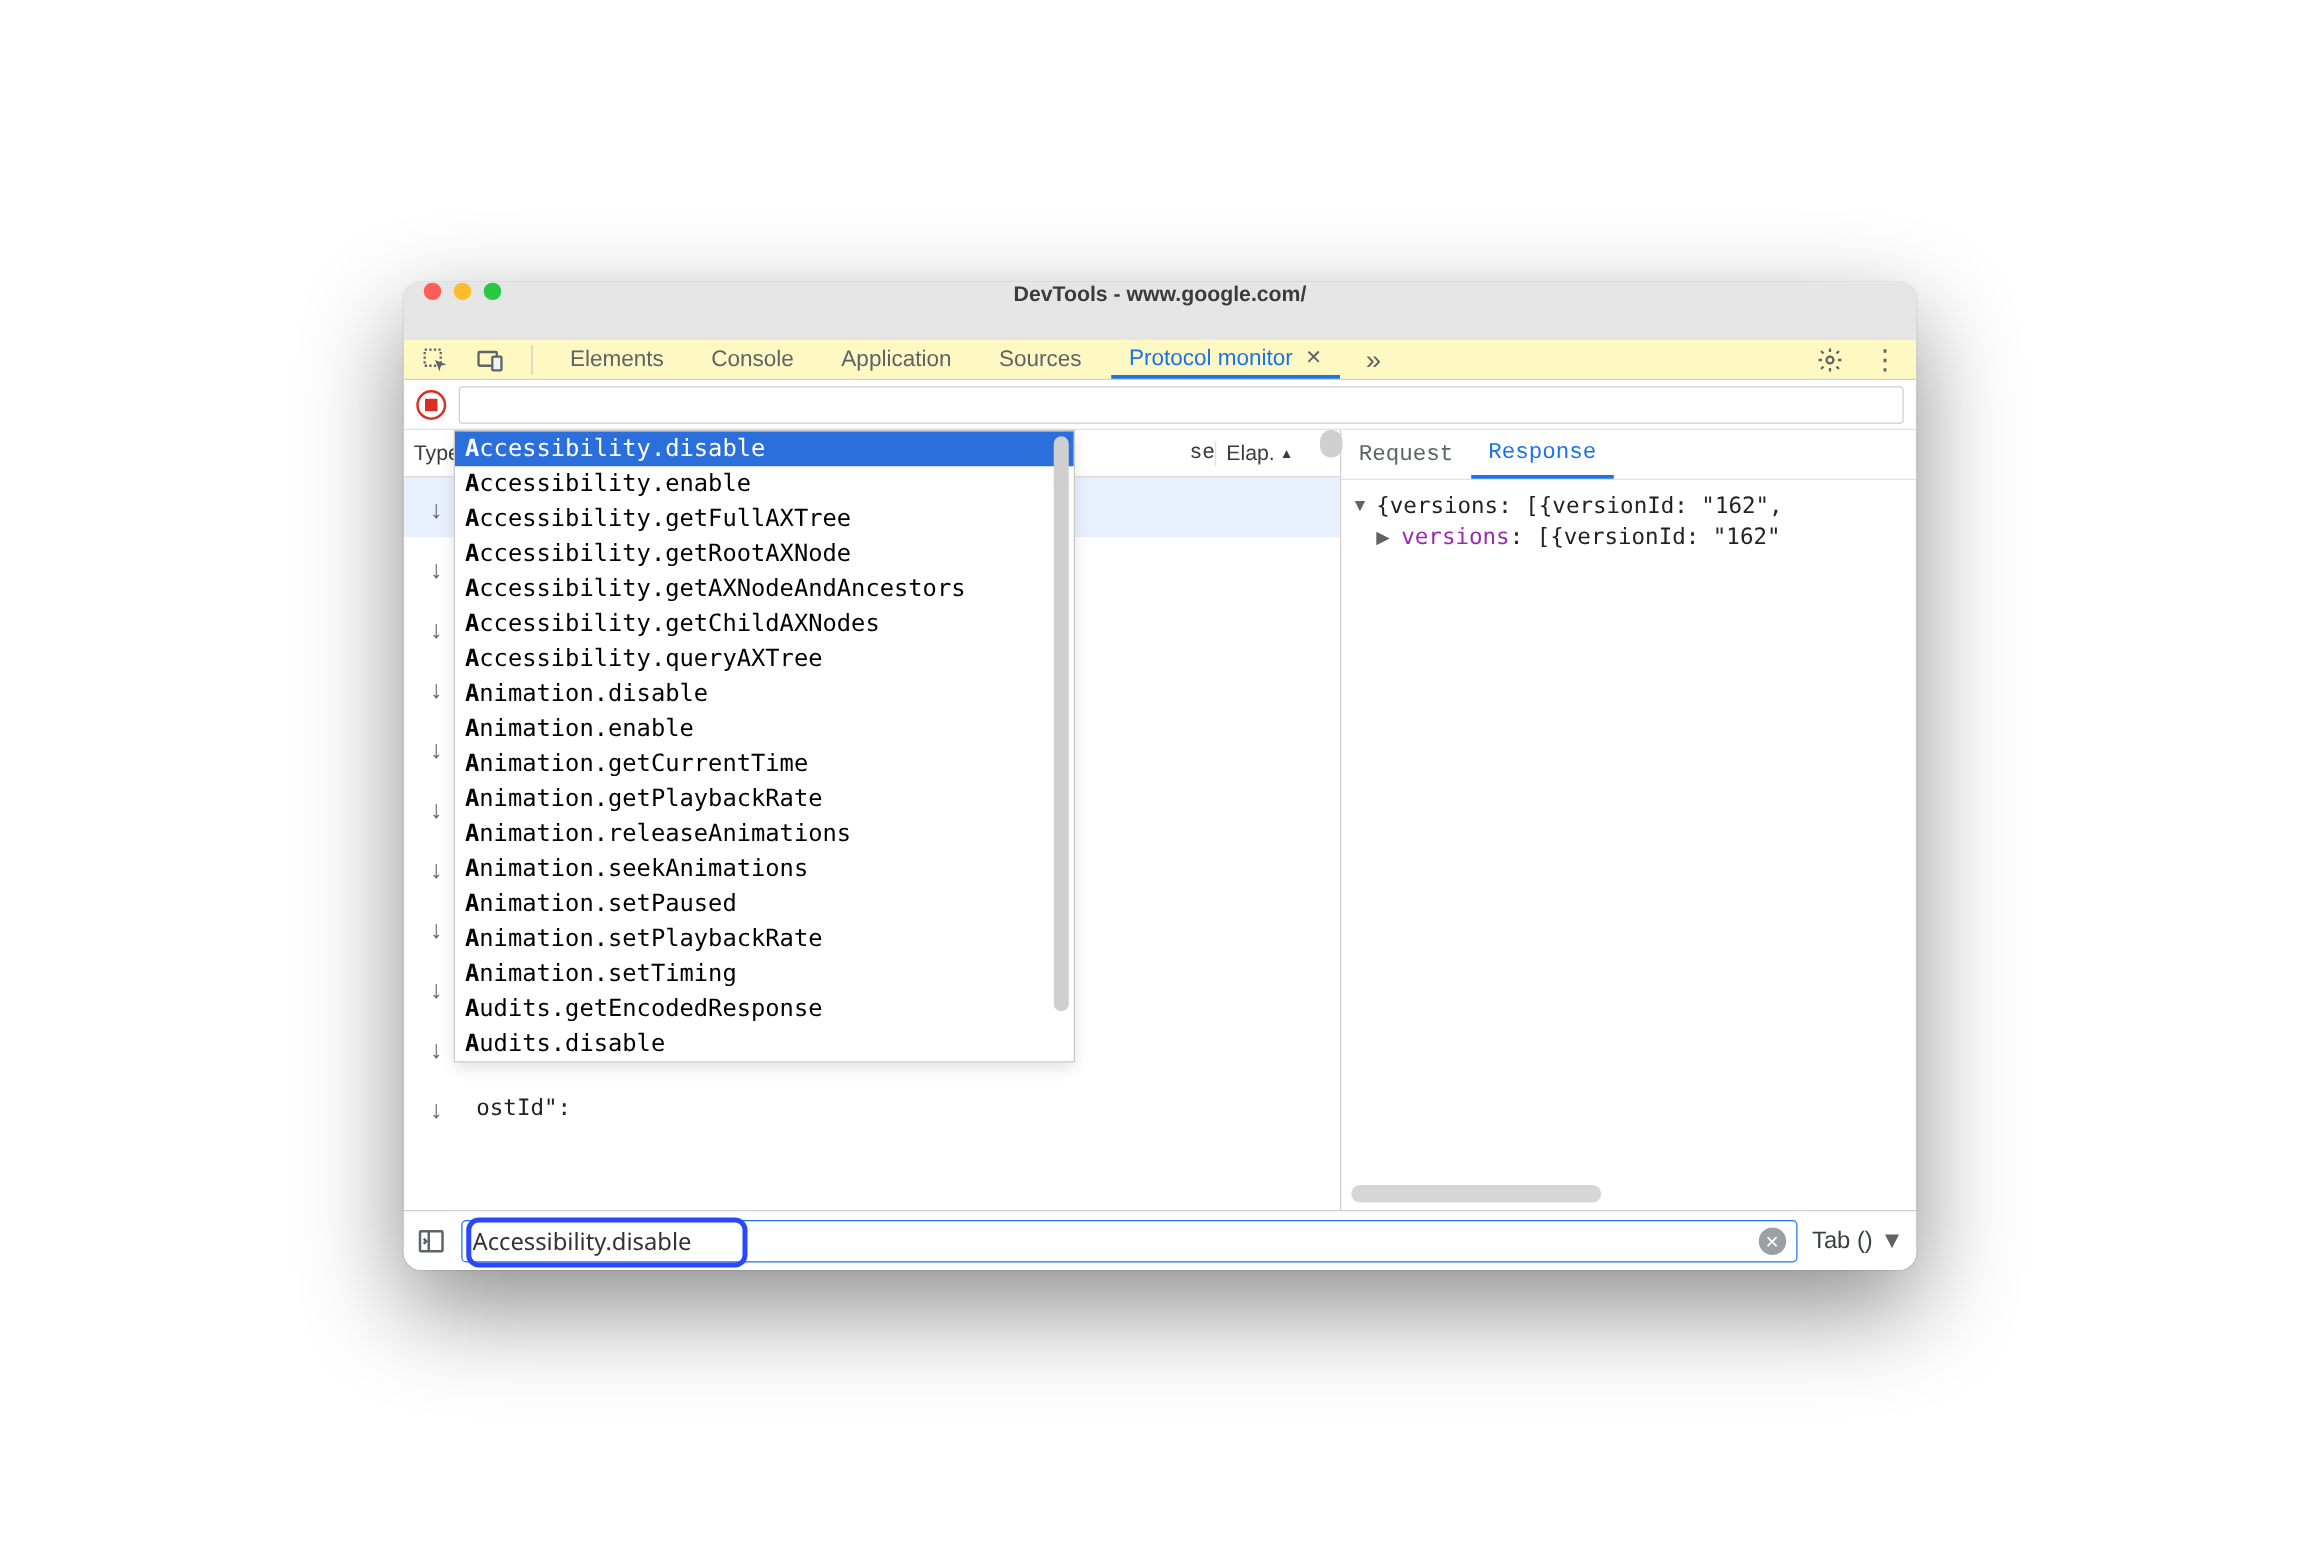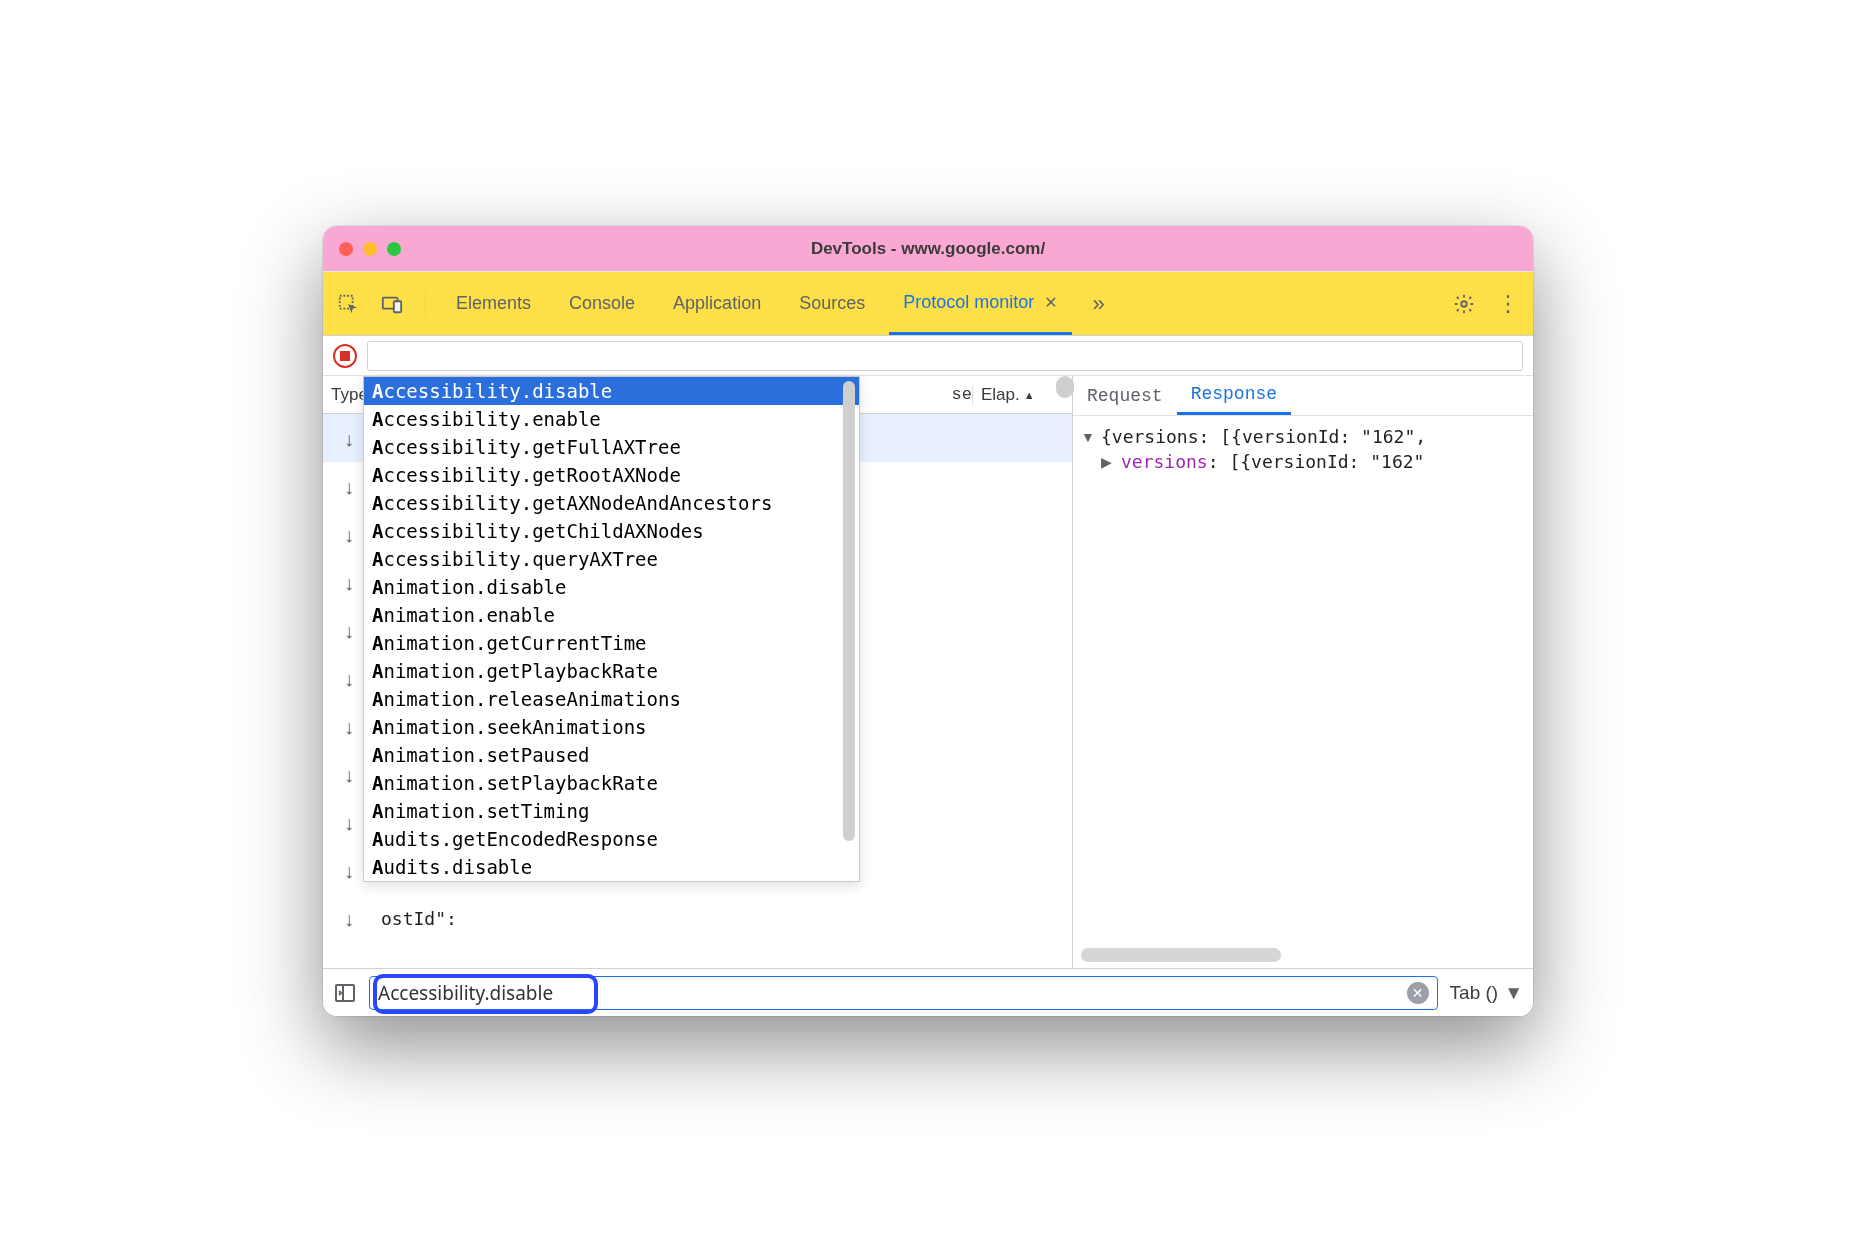--- a/index.html
+++ b/index.html
@@ -20,40 +20,40 @@
     box-shadow: 0 30px 80px rgba(0,0,0,0.45), 0 0 0 1px rgba(0,0,0,0.08);
     overflow: hidden;
     display: flex;
     flex-direction: column;
     position: relative;
   }
   
   .titlebar {
     height: 46px;
     display: flex;
-    align-items: center;
+    align-items: flex-start;
     padding: 0 16px;
-    background: #f9a8d4;
+    background: #e5e5e5;
     border-bottom: 1px solid #e7e7e7;
     position: relative;
   }
   .traffic { display: flex; gap: 10px; }
   .traffic span { width: 14px; height: 14px; border-radius: 50%; display: block; }
   .tl-close { background: #ff5f57; }
   .tl-min   { background: #febc2e; }
   .tl-max   { background: #28c840; }
   .title {
     position: absolute; left: 0; right: 0; text-align: center;
     font-weight: 600; font-size: 17px; color: #3b3b3b;
     pointer-events: none;
   }
   
   .tabstrip {
-    height: 64px;
-    background: #fde047;
+    height: 32px;
+    background: #fef9c3;
     border-bottom: 1px solid #d0d0d0;
     display: flex;
     align-items: center;
     padding: 0 8px;
     gap: 10px;
     font-size: 18px;
     color: #5f6368;
   }
   .tabstrip .icon-btn {
     width: 34px; height: 34px; display: flex; align-items: center; justify-content: center;

